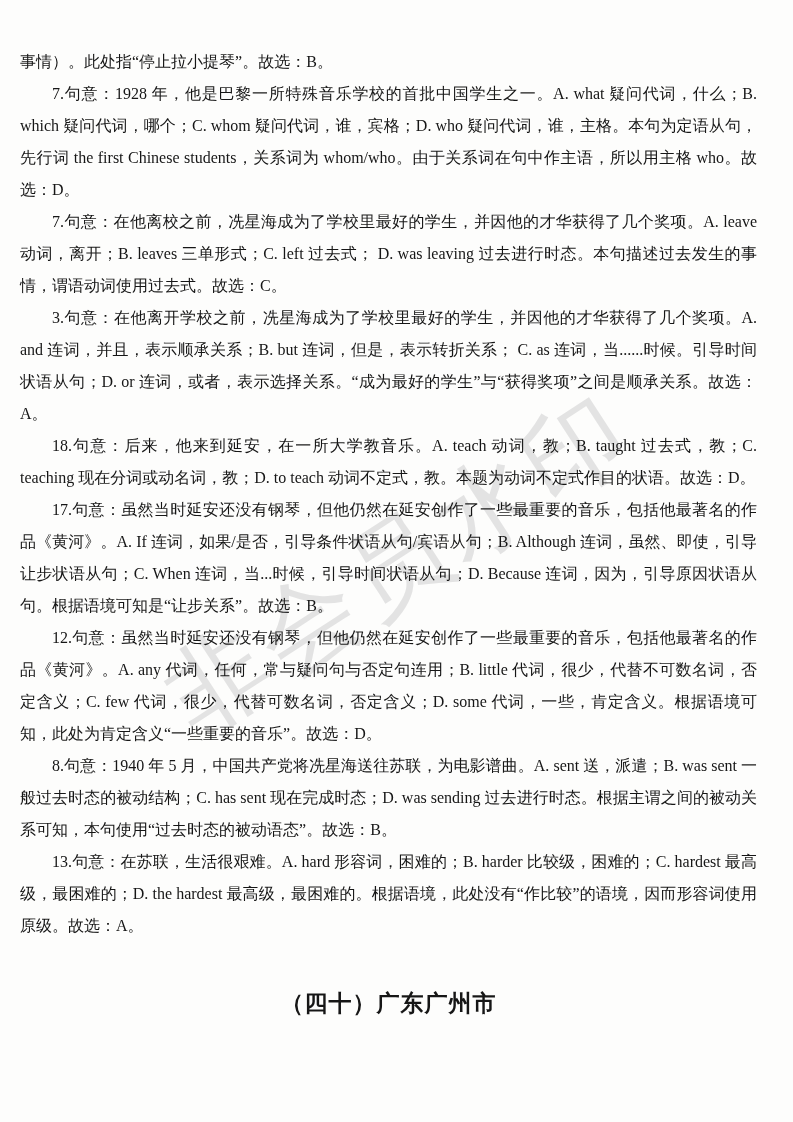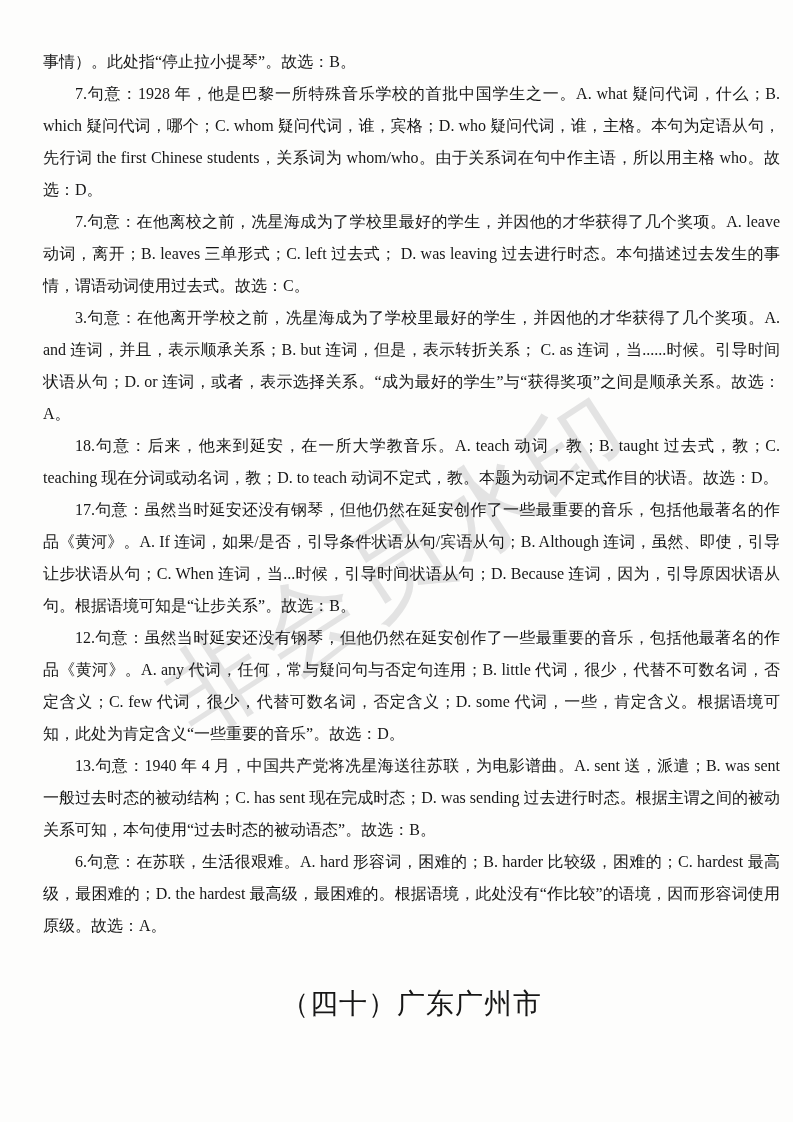--- a/index.html
+++ b/index.html
@@ -26,43 +26,43 @@
     letter-spacing: 6px;
     white-space: nowrap;
     color: #e3e3e3;
     z-index: 0;
     user-select: none;
     pointer-events: none;
     font-family: "Liberation Serif", "DejaVu Serif", serif;
   }
   .content {
     position: absolute;
-    left: 43px;
+    left: 20px;
     top: 46px;
     width: 737px;
     z-index: 1;
   }
   p.ans {
     margin: 0;
     font-size: 16px;
     line-height: 32px;
     text-align: justify;
     text-justify: inter-ideograph;
     text-indent: 32px;
     word-break: break-word;
   }
   p.frag {
     text-indent: 0;
   }
   h2.heading {
     margin: 48px 0 0 0;
     padding: 0;
-    font-size: 28px;
+    font-size: 23px;
     line-height: 28px;
-    font-weight: normal;
+    font-weight: bold;
     text-align: center;
     letter-spacing: 1px;
   }
 </style>
 </head>
 <body>
 
 <div class="page">
 
   <div class="watermark" style="color: rgb(227, 227, 227);">非会员水印</div>
@@ -70,19 +70,19 @@
   <div class="content">
 
     <p class="ans frag">事情）。此处指“停止拉小提琴”。故选：B。</p>
 
     <p class="ans">7.句意：1928 年，他是巴黎一所特殊音乐学校的首批中国学生之一。A. what 疑问代词，什么；B. which 疑问代词，哪个；C. whom 疑问代词，谁，宾格；D. who 疑问代词，谁，主格。本句为定语从句，先行词 the first Chinese students，关系词为 whom/who。由于关系词在句中作主语，所以用主格 who。故选：D。</p>
     <p class="ans">7.句意：在他离校之前，冼星海成为了学校里最好的学生，并因他的才华获得了几个奖项。A. leave 动词，离开；B. leaves 三单形式；C. left 过去式； D. was leaving 过去进行时态。本句描述过去发生的事情，谓语动词使用过去式。故选：C。</p>
     <p class="ans">3.句意：在他离开学校之前，冼星海成为了学校里最好的学生，并因他的才华获得了几个奖项。A. and 连词，并且，表示顺承关系；B. but 连词，但是，表示转折关系； C. as 连词，当......时候。引导时间状语从句；D. or 连词，或者，表示选择关系。“成为最好的学生”与“获得奖项”之间是顺承关系。故选：A。</p>
     <p class="ans">18.句意：后来，他来到延安，在一所大学教音乐。A. teach 动词，教；B. taught 过去式，教；C. teaching 现在分词或动名词，教；D. to teach 动词不定式，教。本题为动词不定式作目的状语。故选：D。</p>
     <p class="ans">17.句意：虽然当时延安还没有钢琴，但他仍然在延安创作了一些最重要的音乐，包括他最著名的作品《黄河》。A. If 连词，如果/是否，引导条件状语从句/宾语从句；B. Although 连词，虽然、即使，引导让步状语从句；C. When 连词，当...时候，引导时间状语从句；D. Because 连词，因为，引导原因状语从句。根据语境可知是“让步关系”。故选：B。</p>
     <p class="ans">12.句意：虽然当时延安还没有钢琴，但他仍然在延安创作了一些最重要的音乐，包括他最著名的作品《黄河》。A. any 代词，任何，常与疑问句与否定句连用；B. little 代词，很少，代替不可数名词，否定含义；C. few 代词，很少，代替可数名词，否定含义；D. some 代词，一些，肯定含义。根据语境可知，此处为肯定含义“一些重要的音乐”。故选：D。</p>
-    <p class="ans">13.句意：1940 年 4 月，中国共产党将冼星海送往苏联，为电影谱曲。A. sent 送，派遣；B. was sent 一般过去时态的被动结构；C. has sent 现在完成时态；D. was sending 过去进行时态。根据主谓之间的被动关系可知，本句使用“过去时态的被动语态”。故选：B。</p>
-    <p class="ans">6.句意：在苏联，生活很艰难。A. hard 形容词，困难的；B. harder 比较级，困难的；C. hardest 最高级，最困难的；D. the hardest 最高级，最困难的。根据语境，此处没有“作比较”的语境，因而形容词使用原级。故选：A。</p>
+    <p class="ans">8.句意：1940 年 5 月，中国共产党将冼星海送往苏联，为电影谱曲。A. sent 送，派遣；B. was sent 一般过去时态的被动结构；C. has sent 现在完成时态；D. was sending 过去进行时态。根据主谓之间的被动关系可知，本句使用“过去时态的被动语态”。故选：B。</p>
+    <p class="ans">13.句意：在苏联，生活很艰难。A. hard 形容词，困难的；B. harder 比较级，困难的；C. hardest 最高级，最困难的；D. the hardest 最高级，最困难的。根据语境，此处没有“作比较”的语境，因而形容词使用原级。故选：A。</p>
 
     <h2 class="heading">（四十）广东广州市</h2>
 
   </div>
 </div>
 
 </body></html>

